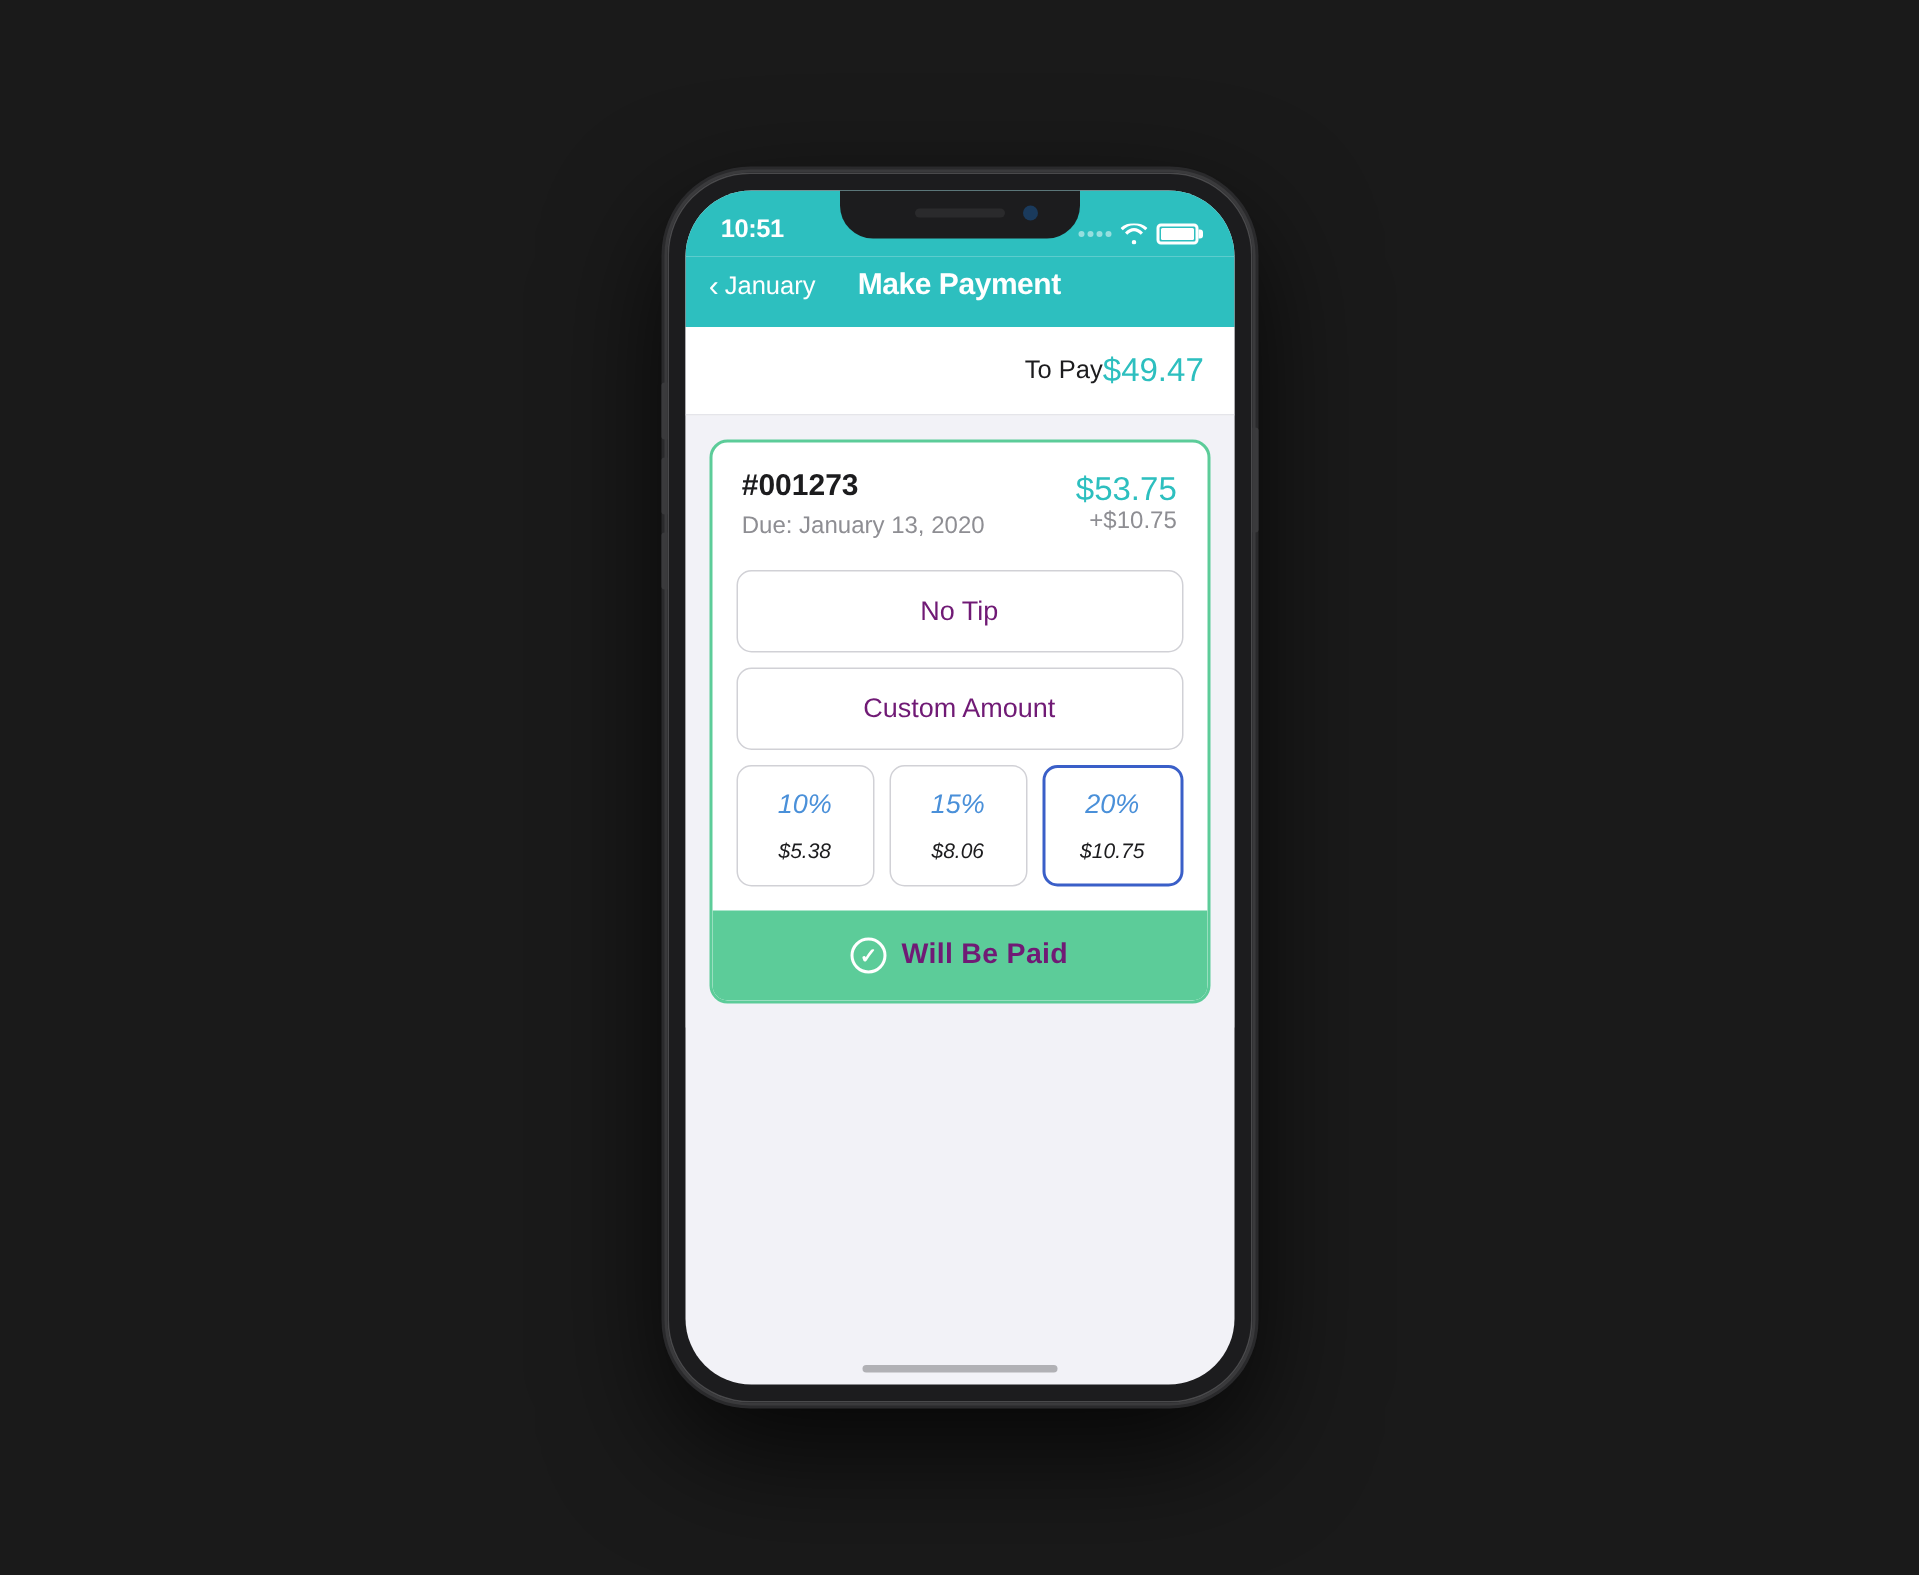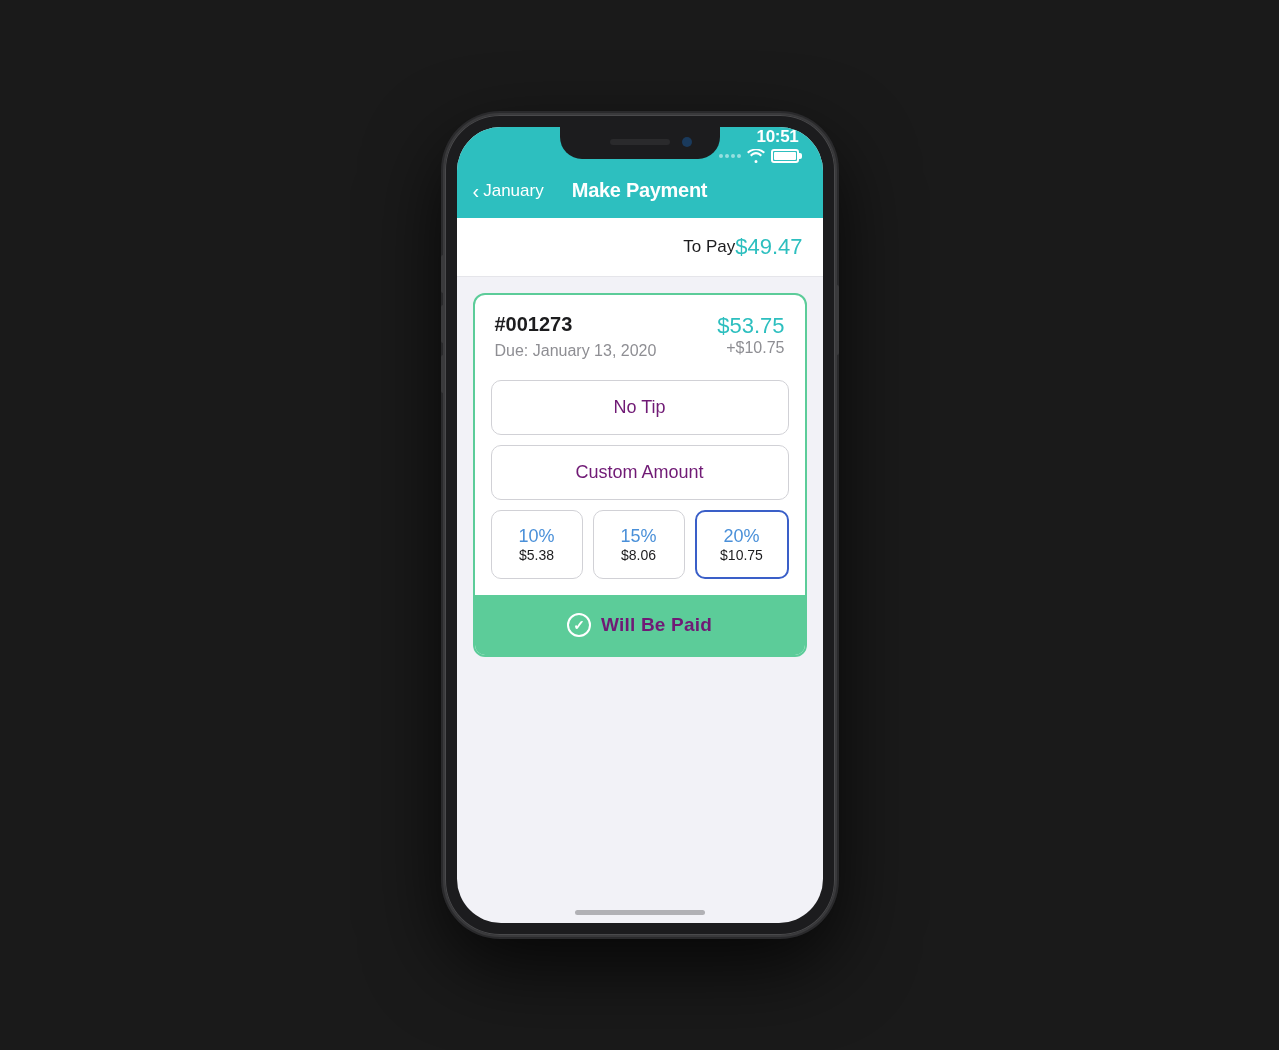--- a/index.html
+++ b/index.html
@@ -98,21 +98,20 @@
     
     .status-bar {
       background: #2dbfbf;
       height: 44px;
       display: flex;
       align-items: flex-end;
       padding: 0 24px 8px;
       justify-content: space-between;
       position: relative;
       z-index: 5;
-      flex-direction: column;
     }
 
     .status-time {
       color: white;
       font-size: 17px;
       font-weight: 600;
       letter-spacing: -0.3px;
     }
 
     .status-icons {
@@ -305,39 +304,40 @@
 
     .tip-btn-third {
       flex: 1;
       padding: 14px 8px;
       border: 1.5px solid #d1d1d6;
       border-radius: 10px;
       background: white;
       cursor: pointer;
       text-align: center;
       font-family: inherit;
+      font-style: italic;
     }
 
     .tip-btn-third.selected {
       border: 2px solid #3a5fc8;
       background: white;
     }
 
     .tip-btn-third .tip-percent {
       display: block;
       font-size: 18px;
       font-weight: 500;
       color: #4a90d9;
     }
 
     .tip-btn-third .tip-value {
       display: block;
       font-size: 14px;
       color: #1c1c1e;
-      margin-top: 0;
+      margin-top: 12px;
     }
 
     
     .will-be-paid-btn {
       width: 100%;
       padding: 18px;
       background: #5ccc99;
       border: none;
       cursor: pointer;
       display: flex;

